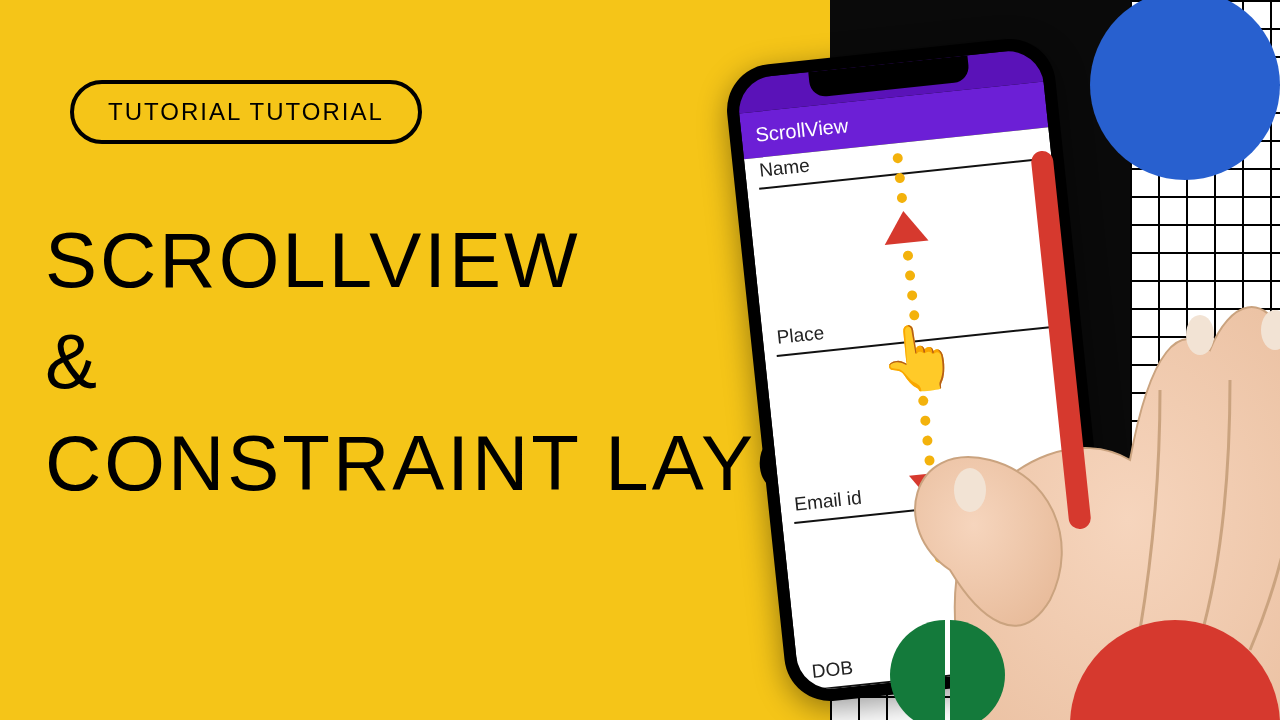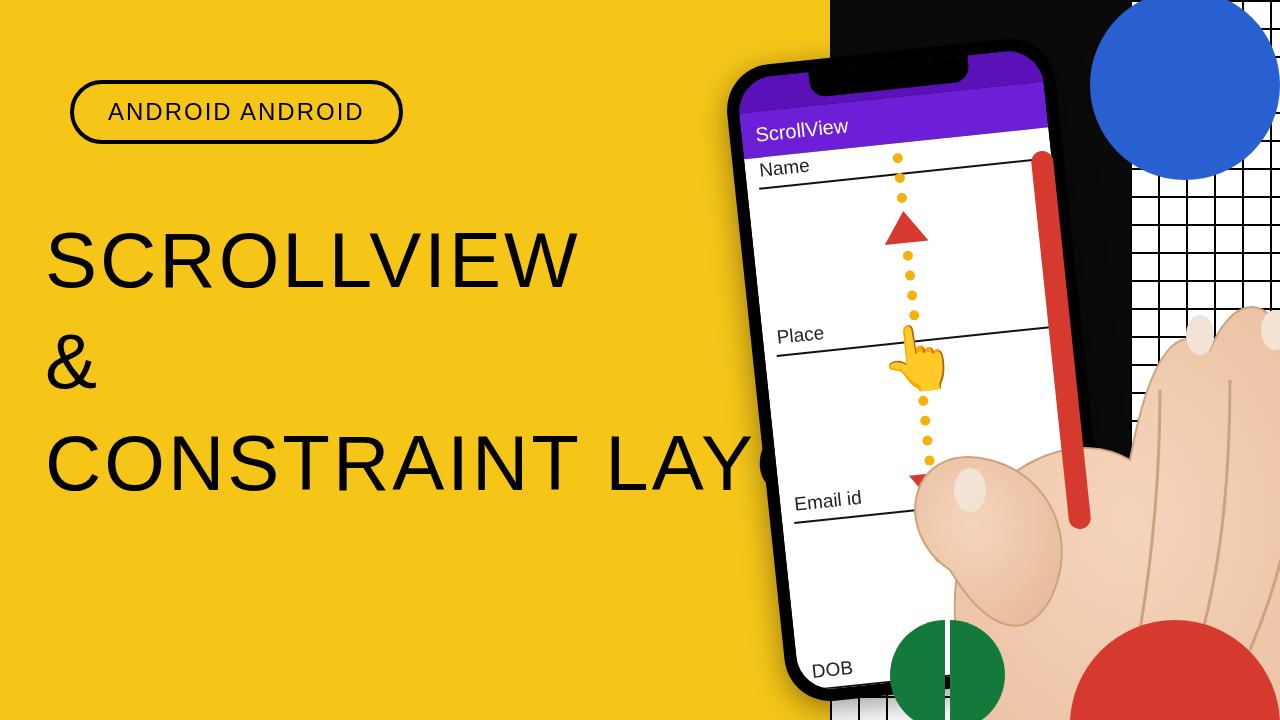--- a/index.html
+++ b/index.html
@@ -216,21 +216,21 @@
 </style>
 </head>
 <body>
 
 <div class="yellow-bg"></div>
 <div class="grid-right"></div>
 <div class="black-panel"></div>
 <div class="grid-bottom"></div>
 
 <div class="pill">
-  <span>ANDROID ANDROID</span>
+  <span>TUTORIAL TUTORIAL</span>
 </div>
 
 <div class="headline">
   <div>SCROLLVIEW</div>
   <div>&amp;</div>
   <div>CONSTRAINT LAYOUT</div>
 </div>
 
 <div class="phone">
   <div class="phone-inner">

